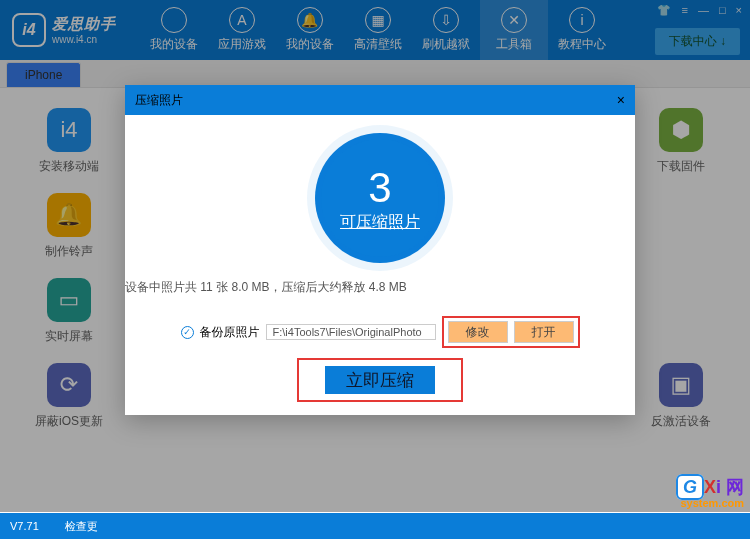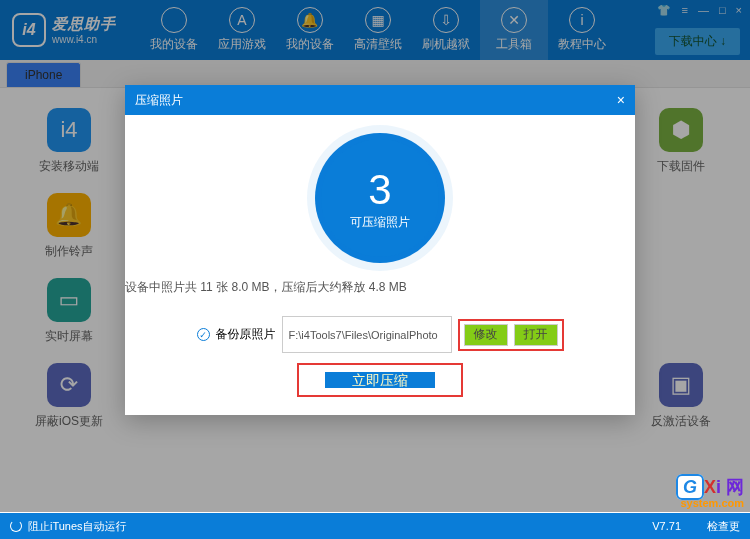--- a/index.html
+++ b/index.html
@@ -34,35 +34,35 @@
   .c-amber { background: #ffb300; }
   .c-teal { background: #26a69a; }
   .c-indigo { background: #5c6bc0; }
   .hidden-under { visibility: hidden; }
 
   
   .mask { position: absolute; inset: 0; background: rgba(0,0,0,.35); }
 
   
   .modal { position: absolute; left: 125px; top: 84px; width: 510px; height: 330px; background: #fff; box-shadow: 0 6px 24px rgba(0,0,0,.25); }
-  .modal-hd { height: 30px; background: #0a7dd8; color: #ffffff; display: flex; align-items: center; padding: 0 10px; font-size: 12px; justify-content: space-between; }
+  .modal-hd { height: 30px; background: #0a7dd8; color: #000000; display: flex; align-items: center; padding: 0 10px; font-size: 12px; justify-content: space-between; }
   .close-x { cursor: pointer; font-size: 14px; }
   .circle-wrap { display: flex; justify-content: center; margin-top: 18px; }
   .circle { width: 130px; height: 130px; border-radius: 50%; background: #0a7dd8; border: 6px solid rgba(10,125,216,.25); color: #fff; display: flex; flex-direction: column; align-items: center; justify-content: center; box-shadow: 0 0 0 8px rgba(10,125,216,.08); }
   .circle .num { font-size: 42px; font-weight: 300; }
-  .circle .lbl { font-size: 12px; }
+  .circle .lbl { font-size: 16px; text-decoration: underline; }
   .stat-line { text-align: left; font-size: 12px; color: #555; margin-top: 16px; }
   .path-row { display: flex; align-items: center; justify-content: center; gap: 6px; margin-top: 20px; font-size: 12px; }
   .chk { width: 13px; height: 13px; border: 1.5px solid #0a7dd8; border-radius: 50%; display: inline-flex; align-items: center; justify-content: center; color: #0a7dd8; font-size: 9px; }
-  .path-input { width: 170px; height: 37px; border: 1px solid #ccc; padding: 0 6px; font-size: 11px; color: #555; }
-  .sm-btn { width: 44px; height: 22px; border: 1px solid #ccc; background: #84cc16; font-size: 12px; color: #444; cursor: pointer; }
+  .path-input { width: 170px; height: 16px; border: 1px solid #ccc; padding: 0 6px; font-size: 11px; color: #555; }
+  .sm-btn { width: 60px; height: 22px; border: 1px solid #ccc; background: #fdba74; font-size: 12px; color: #444; cursor: pointer; }
   .red-box-a { border: 2px solid #e53935; padding: 3px 4px; display: flex; gap: 6px; }
   .action-row { display: flex; justify-content: center; margin-top: 10px; }
   .red-box-b { border: 2px solid #e53935; padding: 6px 26px; }
-  .go-btn { width: 110px; height: 16px; background: #0a7dd8; color: #fef9c3; border: none; font-size: 14px; cursor: pointer; }
+  .go-btn { width: 110px; height: 28px; background: #0a7dd8; color: #0f172a; border: none; font-size: 17px; cursor: pointer; }
 
   
   .footer { position: absolute; bottom: 0; left: 0; right: 0; height: 26px; background: #0a7dd8; color: #fff; display: flex; align-items: center; font-size: 11px; padding: 0 10px; justify-content: space-between; }
   .footer .left { display: flex; align-items: center; gap: 6px; }
   .footer .right { display: flex; align-items: center; gap: 26px; }
   .spin { width: 12px; height: 12px; border: 1.5px solid #fff; border-top-color: transparent; border-radius: 50%; }
 
   
   .wm { position: absolute; right: 6px; bottom: 30px; font-size: 18px; font-weight: bold; }
   .wm .g { background: #fff; border: 2px solid #1e88e5; color: #1e88e5; border-radius: 6px; padding: 1px 5px; font-style: italic; }
@@ -214,24 +214,20 @@
     </div>
     <div class="action-row">
       <span class="red-box-b">
         <button class="go-btn">立即压缩</button>
       </span>
     </div>
   </div>
 </div>
 
 <div class="footer">
-  <div class="left">
-    <span class="spin"></span>
-    <span>阻止iTunes自动运行</span>
-  </div>
   <div class="right">
     <span>V7.71</span>
     <span>检查更</span>
   </div>
 </div>
 
 <div class="wm">
   <span class="g">G</span><span class="x">X</span><span class="i">i 网</span>
   <span class="s">system.com</span>
 </div>

